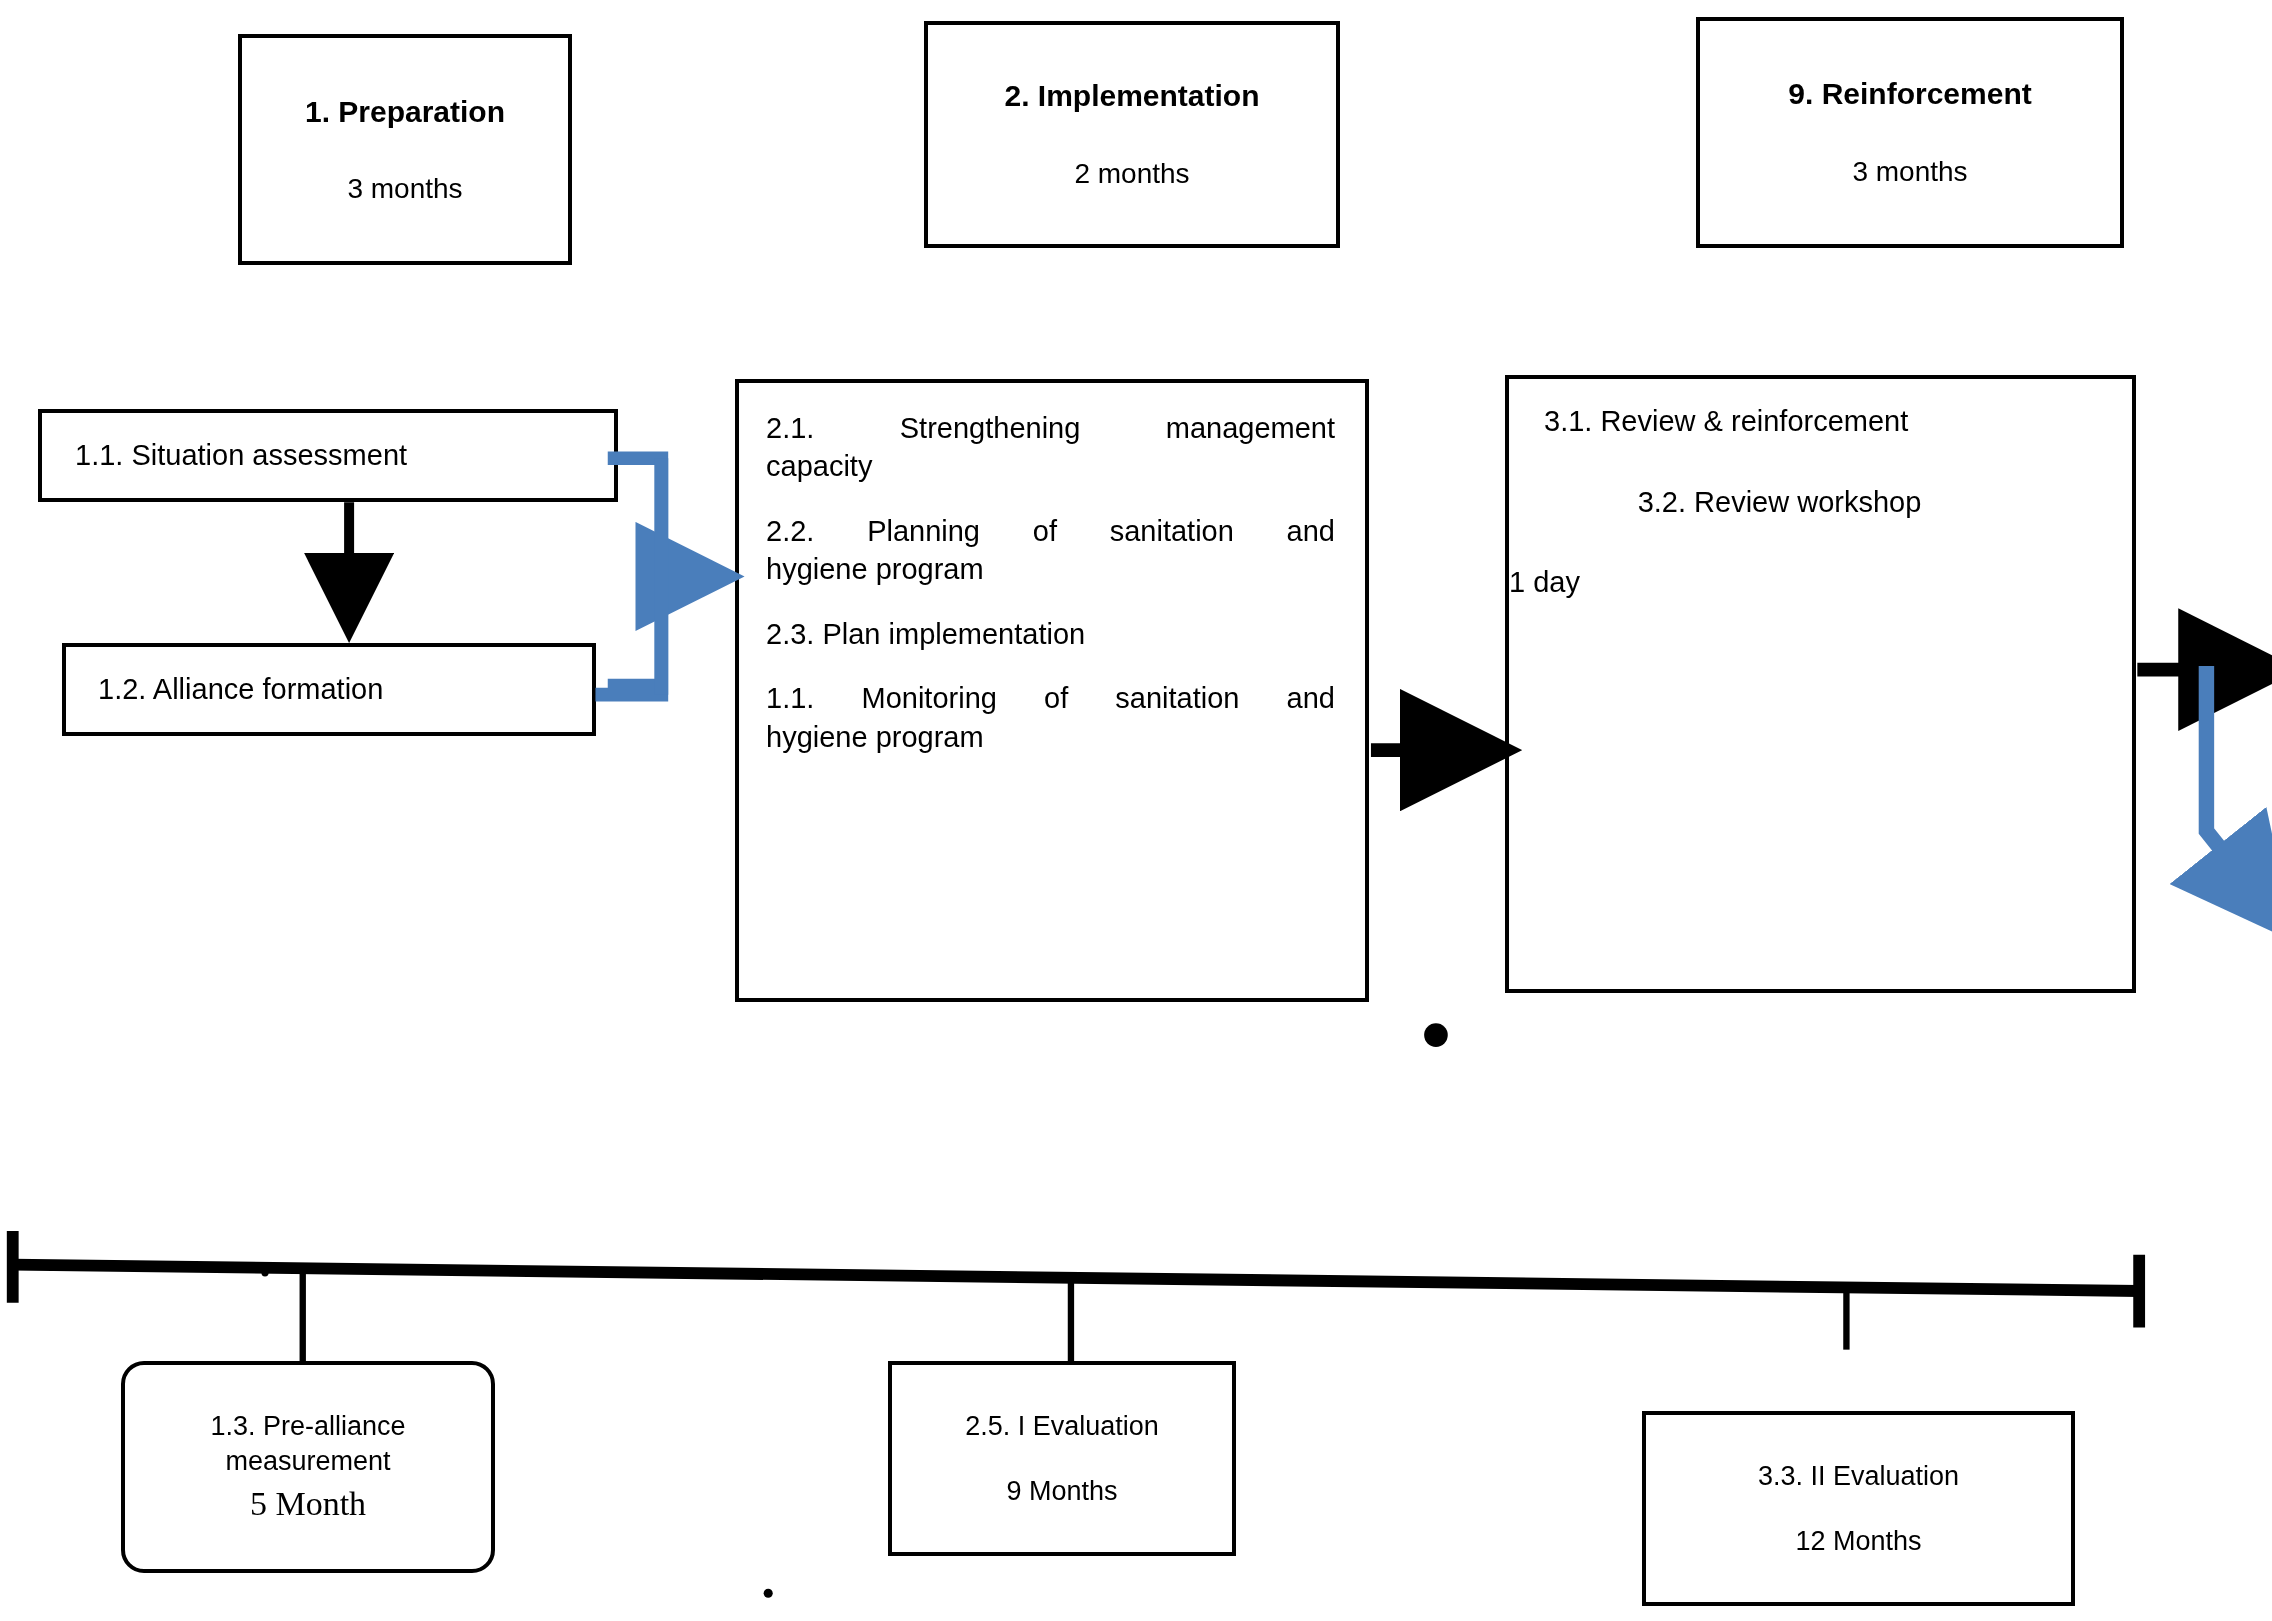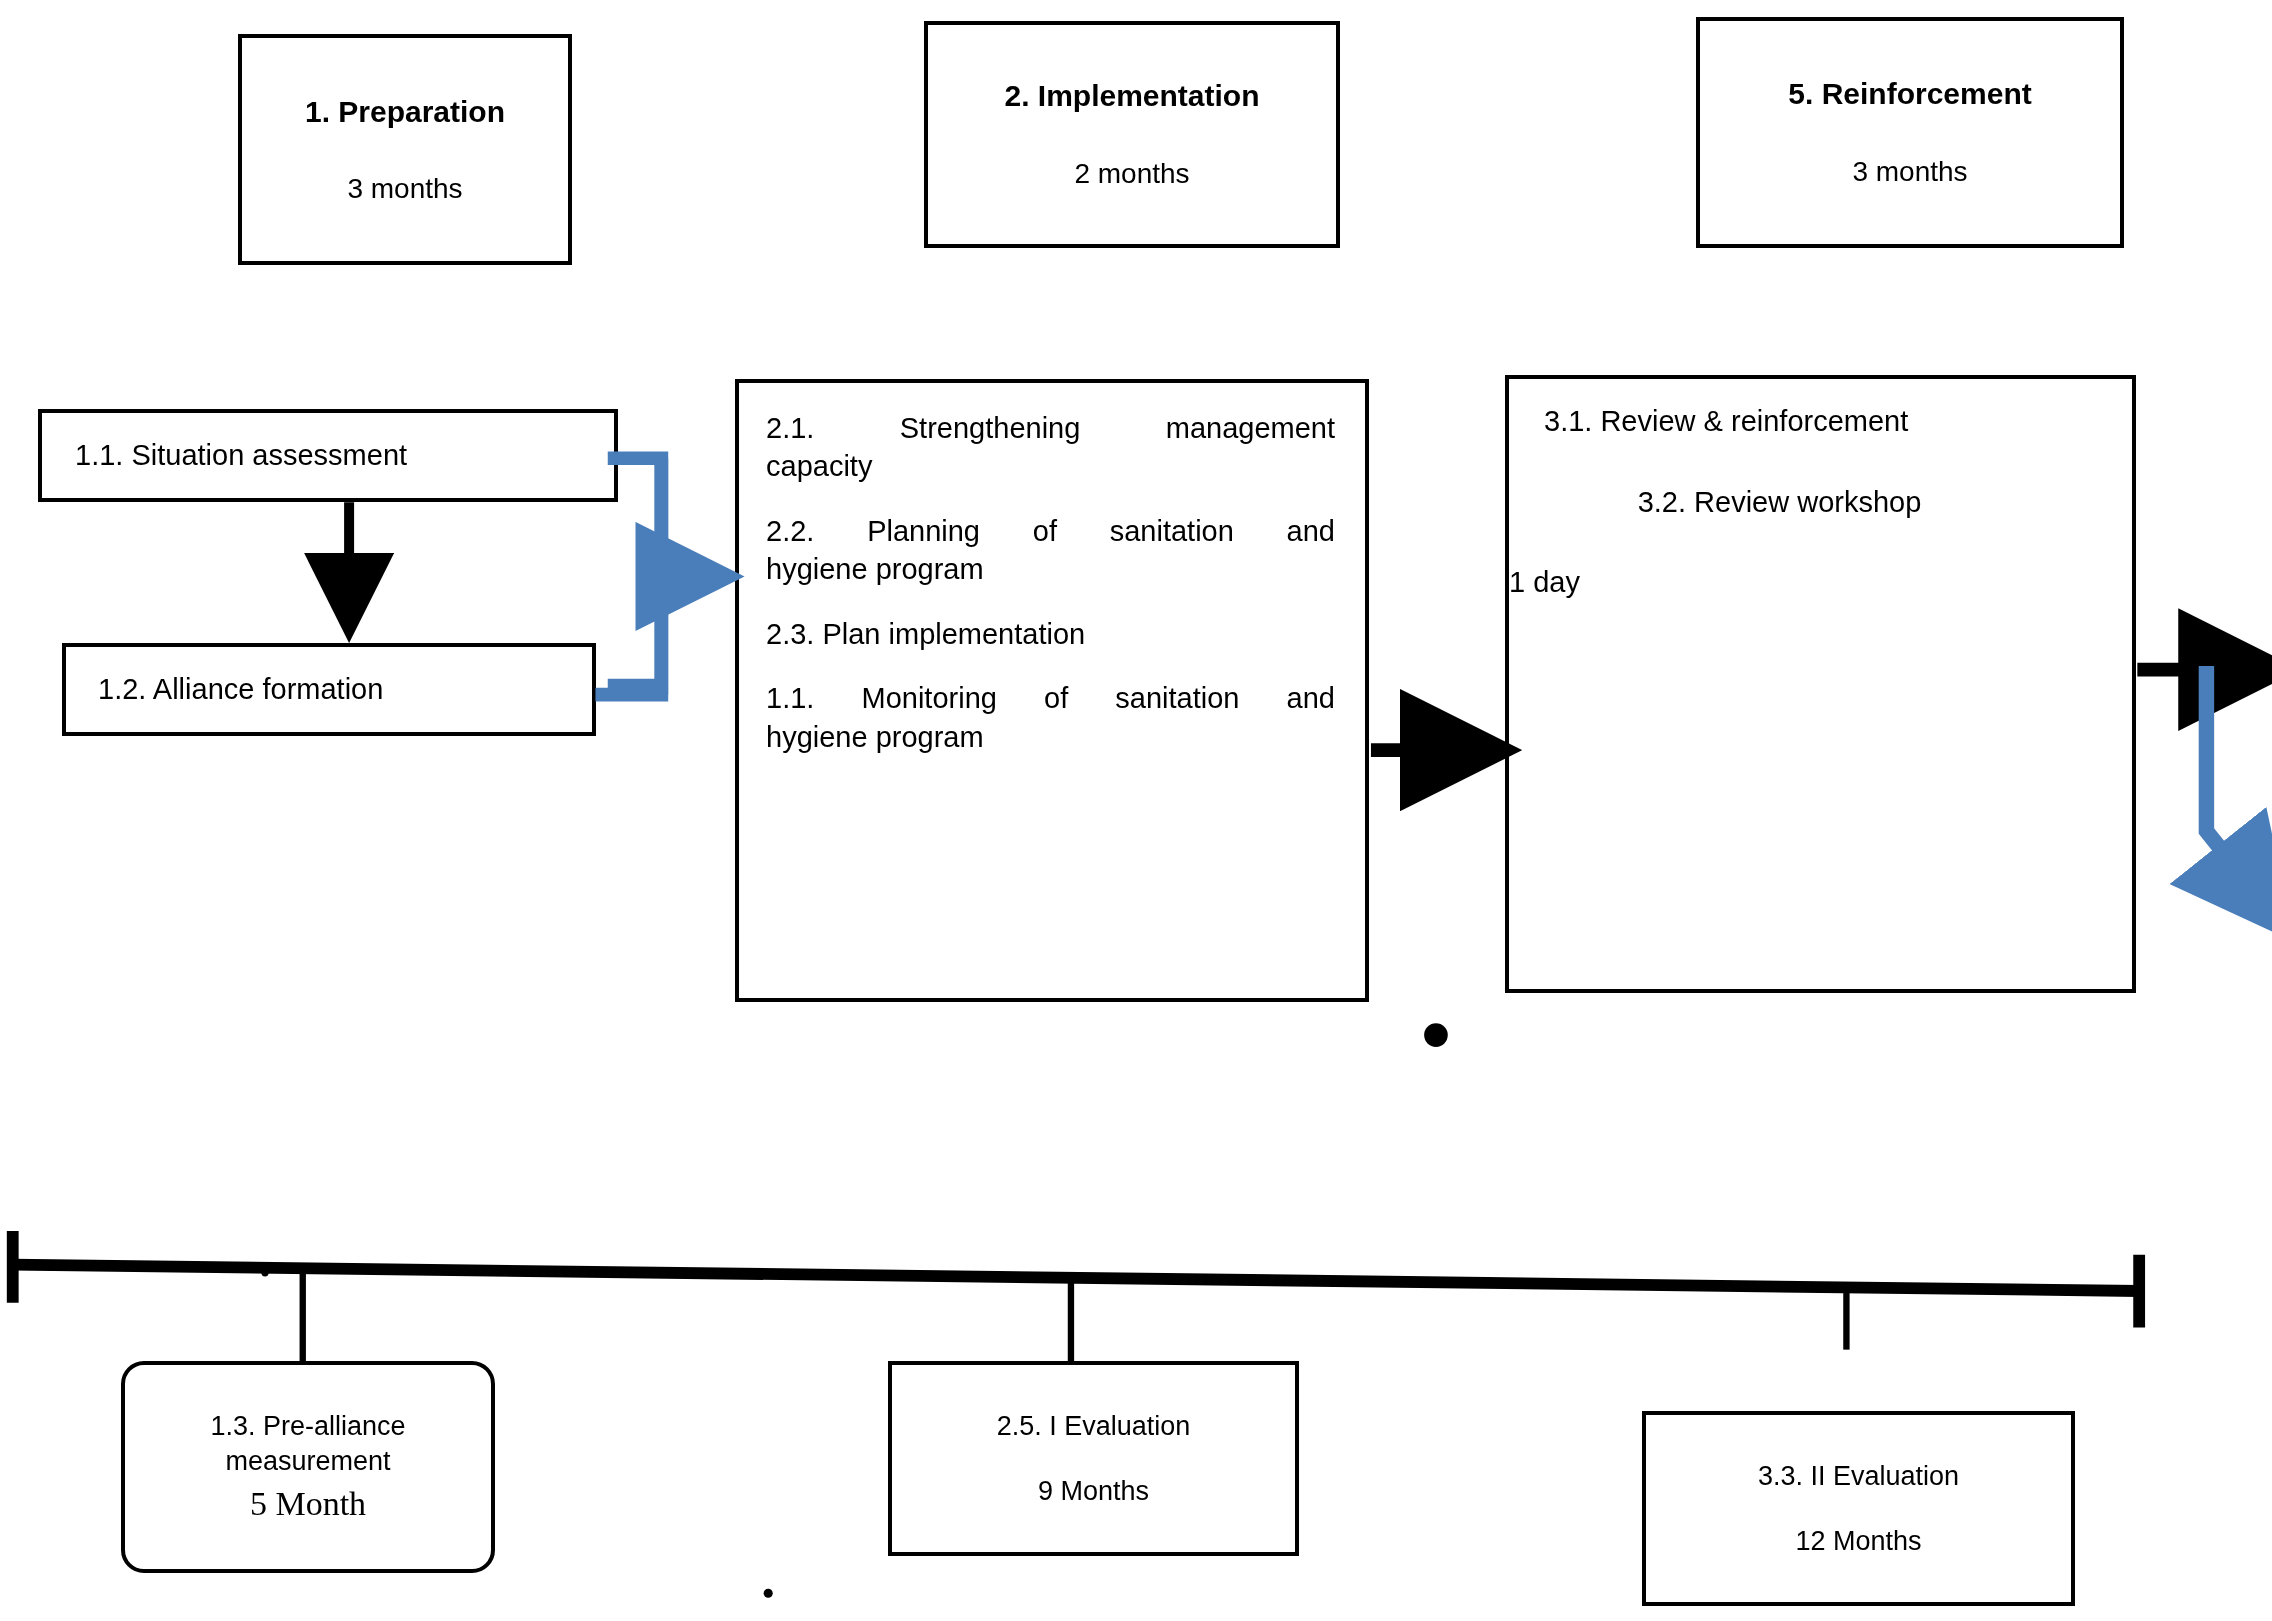--- a/index.html
+++ b/index.html
@@ -20,21 +20,21 @@
     <div class="phase-title" style="font-size:30px;margin-bottom:44px;">1. Preparation</div>
     <div style="font-size:28px;">3 months</div>
   </div>
 
   <div class="box ctr" style="left:924px;top:20.5px;width:416px;height:227px;">
     <div class="phase-title" style="font-size:30px;margin-bottom:45px;">2. Implementation</div>
     <div style="font-size:28px;">2 months</div>
   </div>
 
   <div class="box ctr" style="left:1696px;top:17.3px;width:428px;height:231px;">
-    <div class="phase-title" style="font-size:30px;margin-bottom:45px;">5. Reinforcement</div>
+    <div class="phase-title" style="font-size:30px;margin-bottom:45px;">9. Reinforcement</div>
     <div style="font-size:28px;">3 months</div>
   </div>
 
   <div class="box" style="left:38px;top:409px;width:580px;height:93px;display:flex;align-items:center;">
     <div style="font-size:29px;padding-left:33px;">1.1. Situation assessment</div>
   </div>
 
   <div class="box" style="left:62px;top:643px;width:534px;height:93px;display:flex;align-items:center;">
     <div style="font-size:29px;padding-left:32px;">1.2. Alliance formation</div>
   </div>
@@ -87,21 +87,21 @@
       <div style="text-align:left;margin-top:42px;padding-right:109px;">1 day</div>
     </div>
   </div>
 
   <div class="box ctr" style="left:121px;top:1361px;width:374px;height:212px;border-radius:23px;">
     <div style="font-size:27px;">1.3. Pre-alliance</div>
     <div style="font-size:27px;margin-top:4.5px;">measurement</div>
     <div style="font-family:'Liberation Serif', serif;font-size:34px;margin-top:8.2px;">5 Month</div>
   </div>
 
-  <div class="box ctr" style="left:888px;top:1361px;width:411px;height:195px;">
+  <div class="box ctr" style="left:888px;top:1361px;width:348px;height:195px;">
     <div style="font-size:27px;">2.5. I Evaluation</div>
     <div style="font-size:27px;margin-top:34px;">9 Months</div>
   </div>
 
   <div class="box ctr" style="left:1642px;top:1411px;width:433px;height:195px;">
     <div style="font-size:27px;">3.3. II Evaluation</div>
     <div style="font-size:27px;margin-top:34px;">12 Months</div>
   </div>
 
   <svg class="ov" viewBox="0 0 6272 3568">

